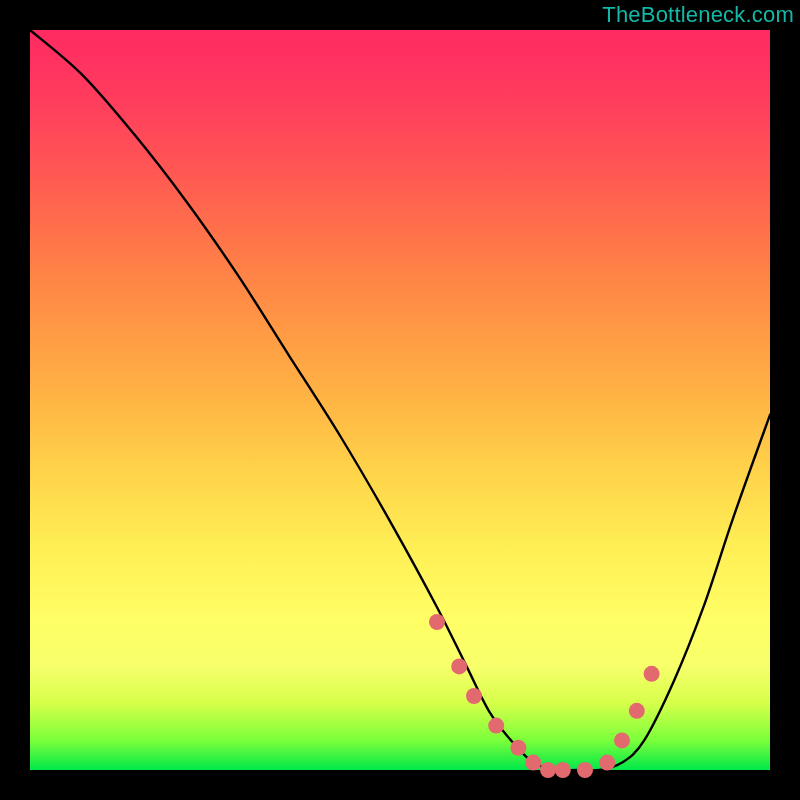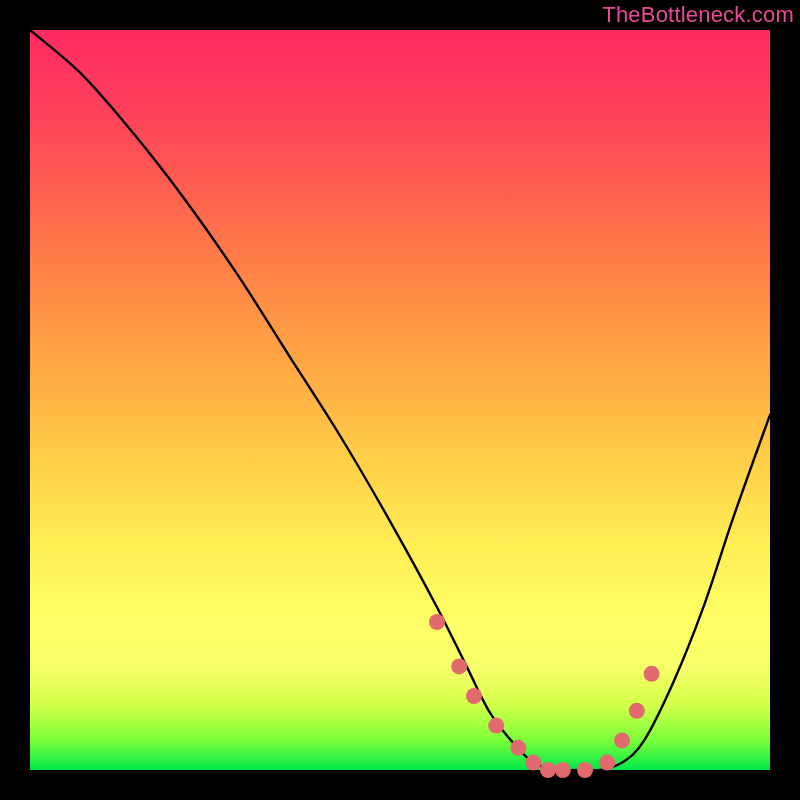--- a/index.html
+++ b/index.html
@@ -47,21 +47,21 @@
     left: 0;
     top: 0;
     width: 740px;
     height: 740px;
     overflow: visible;
   }
   .watermark {
     position: absolute;
     top: 2px;
     right: 6px;
-    color: #ec4899;
+    color: #14b8a6;
     font-size: 22px;
     font-weight: 500;
     letter-spacing: 0.2px;
     user-select: none;
   }
 </style>
 </head>
 <body>
 
 <div class="watermark">TheBottleneck.com</div>

